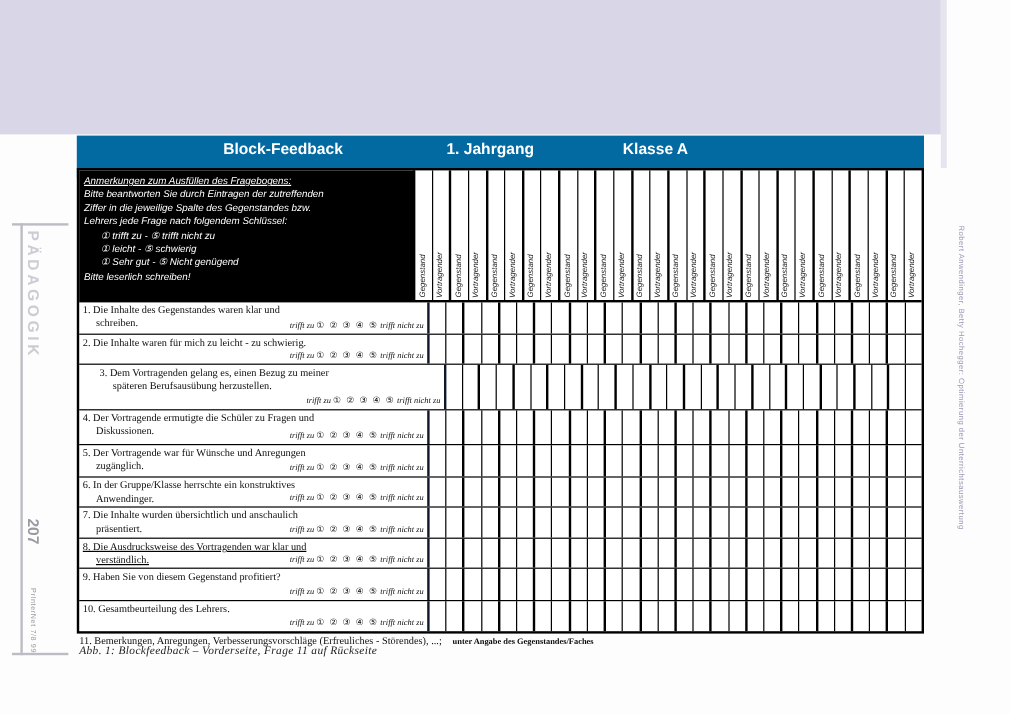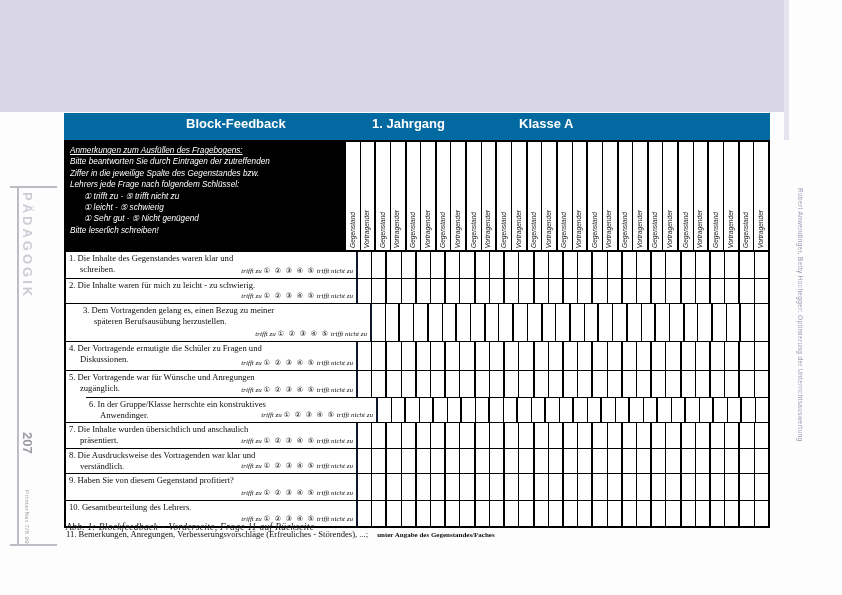--- a/index.html
+++ b/index.html
@@ -36,21 +36,21 @@
          padding:1px 2px 0 3px;color:#0d0d0d;}
   .qcell .cont{padding-left:11px;}
   .scale{position:absolute;right:3px;bottom:1px;font-family:"Liberation Serif",serif;
          font-style:italic;font-size:7px;white-space:nowrap;color:#0d0d0d;}
   .scale .circ{font-family:"DejaVu Sans",sans-serif;font-size:7.4px;font-style:normal;letter-spacing:1px;}
 
   
   .footnote{position:absolute;left:66px;top:529px;width:620px;font-family:"Liberation Serif",serif;
             font-size:8.6px;color:#0d0d0d;white-space:nowrap;}
   .footnote .suffix{font-weight:bold;font-size:7px;margin-left:9px;}
-  .caption{position:absolute;left:66px;top:522px;font-family:"Liberation Serif",serif;
+  .caption{position:absolute;left:66px;top:538px;font-family:"Liberation Serif",serif;
            font-style:italic;font-size:9.5px;letter-spacing:0.3px;color:#222;}
 
   
   .mark{position:absolute;background:#bcbcc4;}
   .mk-h1{left:10px;top:186px;width:47px;height:2px;}
   .mk-v{left:17px;top:186px;width:2px;height:360px;}
   .mk-h2{left:10px;top:544px;width:47px;height:2px;}
   .vtext{writing-mode:vertical-rl;position:absolute;white-space:nowrap;}
   .mag{left:20px;top:192px;font-weight:bold;font-size:13px;letter-spacing:3px;color:#ccccd4;}
   .pgnum{left:20px;top:432px;font-weight:bold;font-size:13px;color:#9a9aa2;}
@@ -517,21 +517,21 @@
           </div>
           <div class="pair">
             <div class="cell g"></div>
             <div class="cell"></div>
           </div>
           <div class="pair">
             <div class="cell g"></div>
             <div class="cell"></div>
           </div>
         </div>
-      </div><div class="trow" style="height: 25px; margin-left: 20px;">
+      </div><div class="trow" style="height: 25px;">
         <div class="qcell">
           <div class="">6. In der Gruppe/Klasse herrschte ein konstruktives</div>
           <div class="cont">Anwendinger.</div>
           <span class="scale"><span>trifft zu </span><span class="circ">① ② ③ ④ ⑤</span><span> trifft nicht zu</span></span>
         </div>
         <div class="cols">
           <div class="pair">
             <div class="cell g"></div>
             <div class="cell"></div>
           </div>
@@ -645,21 +645,21 @@
           </div>
           <div class="pair">
             <div class="cell g"></div>
             <div class="cell"></div>
           </div>
           <div class="pair">
             <div class="cell g"></div>
             <div class="cell"></div>
           </div>
         </div>
-      </div><div class="trow" style="height: 25px;">
+      </div><div class="trow" style="height: 25px; text-decoration: underline;">
         <div class="qcell">
           <div class="">8. Die Ausdrucksweise des Vortragenden war klar und</div>
           <div class="cont">verständlich.</div>
           <span class="scale"><span>trifft zu </span><span class="circ">① ② ③ ④ ⑤</span><span> trifft nicht zu</span></span>
         </div>
         <div class="cols">
           <div class="pair">
             <div class="cell g"></div>
             <div class="cell"></div>
           </div>

